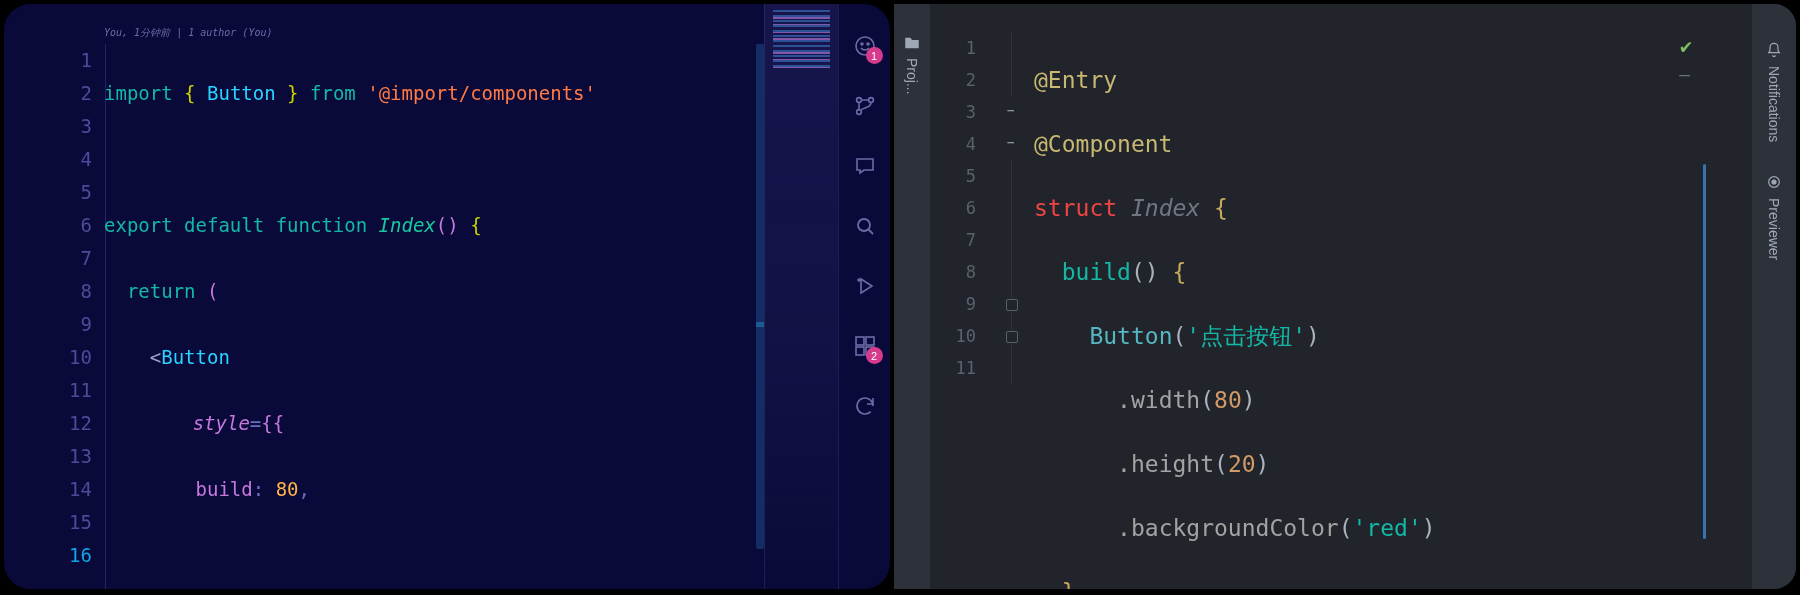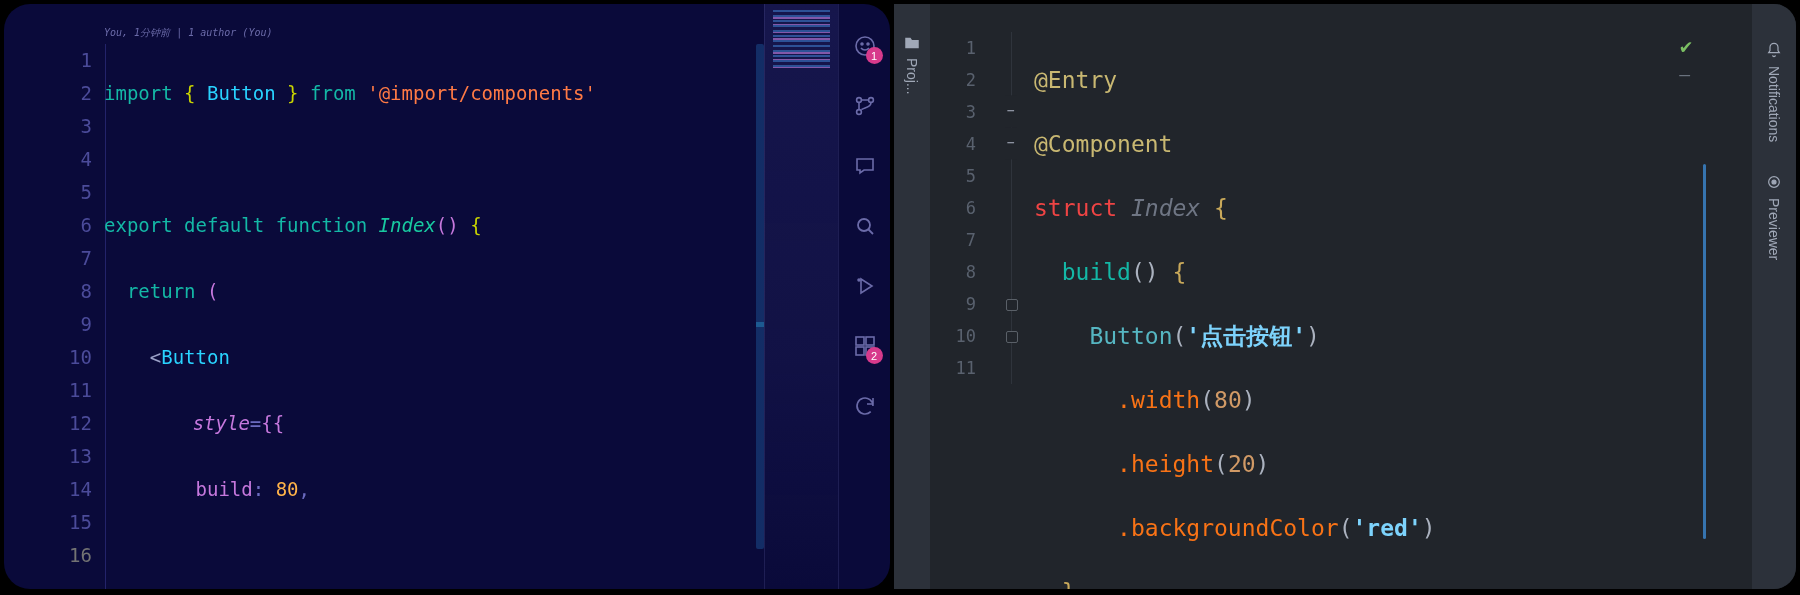--- a/index.html
+++ b/index.html
@@ -33,21 +33,21 @@
     flex: 0 0 100px;
     text-align: right;
     padding-right: 12px;
     color: #4b4b9a;
     font-size: 19px;
     line-height: 33px;
     user-select: none;
     padding-top: 22px;
     position: relative;
   }
-  .left-gutter .active { color: #737373; }
+  .left-gutter .active { color: #0ea5e9; }
   .left-code-wrap {
     flex: 1;
     position: relative;
   }
   .codelens {
     color: #6b6ba9;
     font-size: 10px;
     padding-left: 0px;
     height: 22px;
     line-height: 22px;
@@ -286,22 +286,22 @@
     border-radius:2px;
     opacity:.85;
   }
 
   
   .r-anno { color:#c9b872; }
   .r-kw { color:#ef4444;text-align:center; }
   .r-name { color:#14b8a6; }
   .r-ident { color:#6f7684; font-style: italic;}
   .r-call { color:#56b6c2; }
-  .r-method { color:#f97316; font-style: normal;}
-  .r-str { color:#7dd3fc;font-weight:bold; }
+  .r-method { color:#a3a3a3; font-style: normal;}
+  .r-str { color:#14b8a6; }
   .r-num { color:#d19a66; }
   .r-brace { color:#c9a95a; }
   .r-punc { color:#abb2bf; }
 </style>
 </head>
 <body>
 
 <div class="container">
 
   <div class="editor-left">

